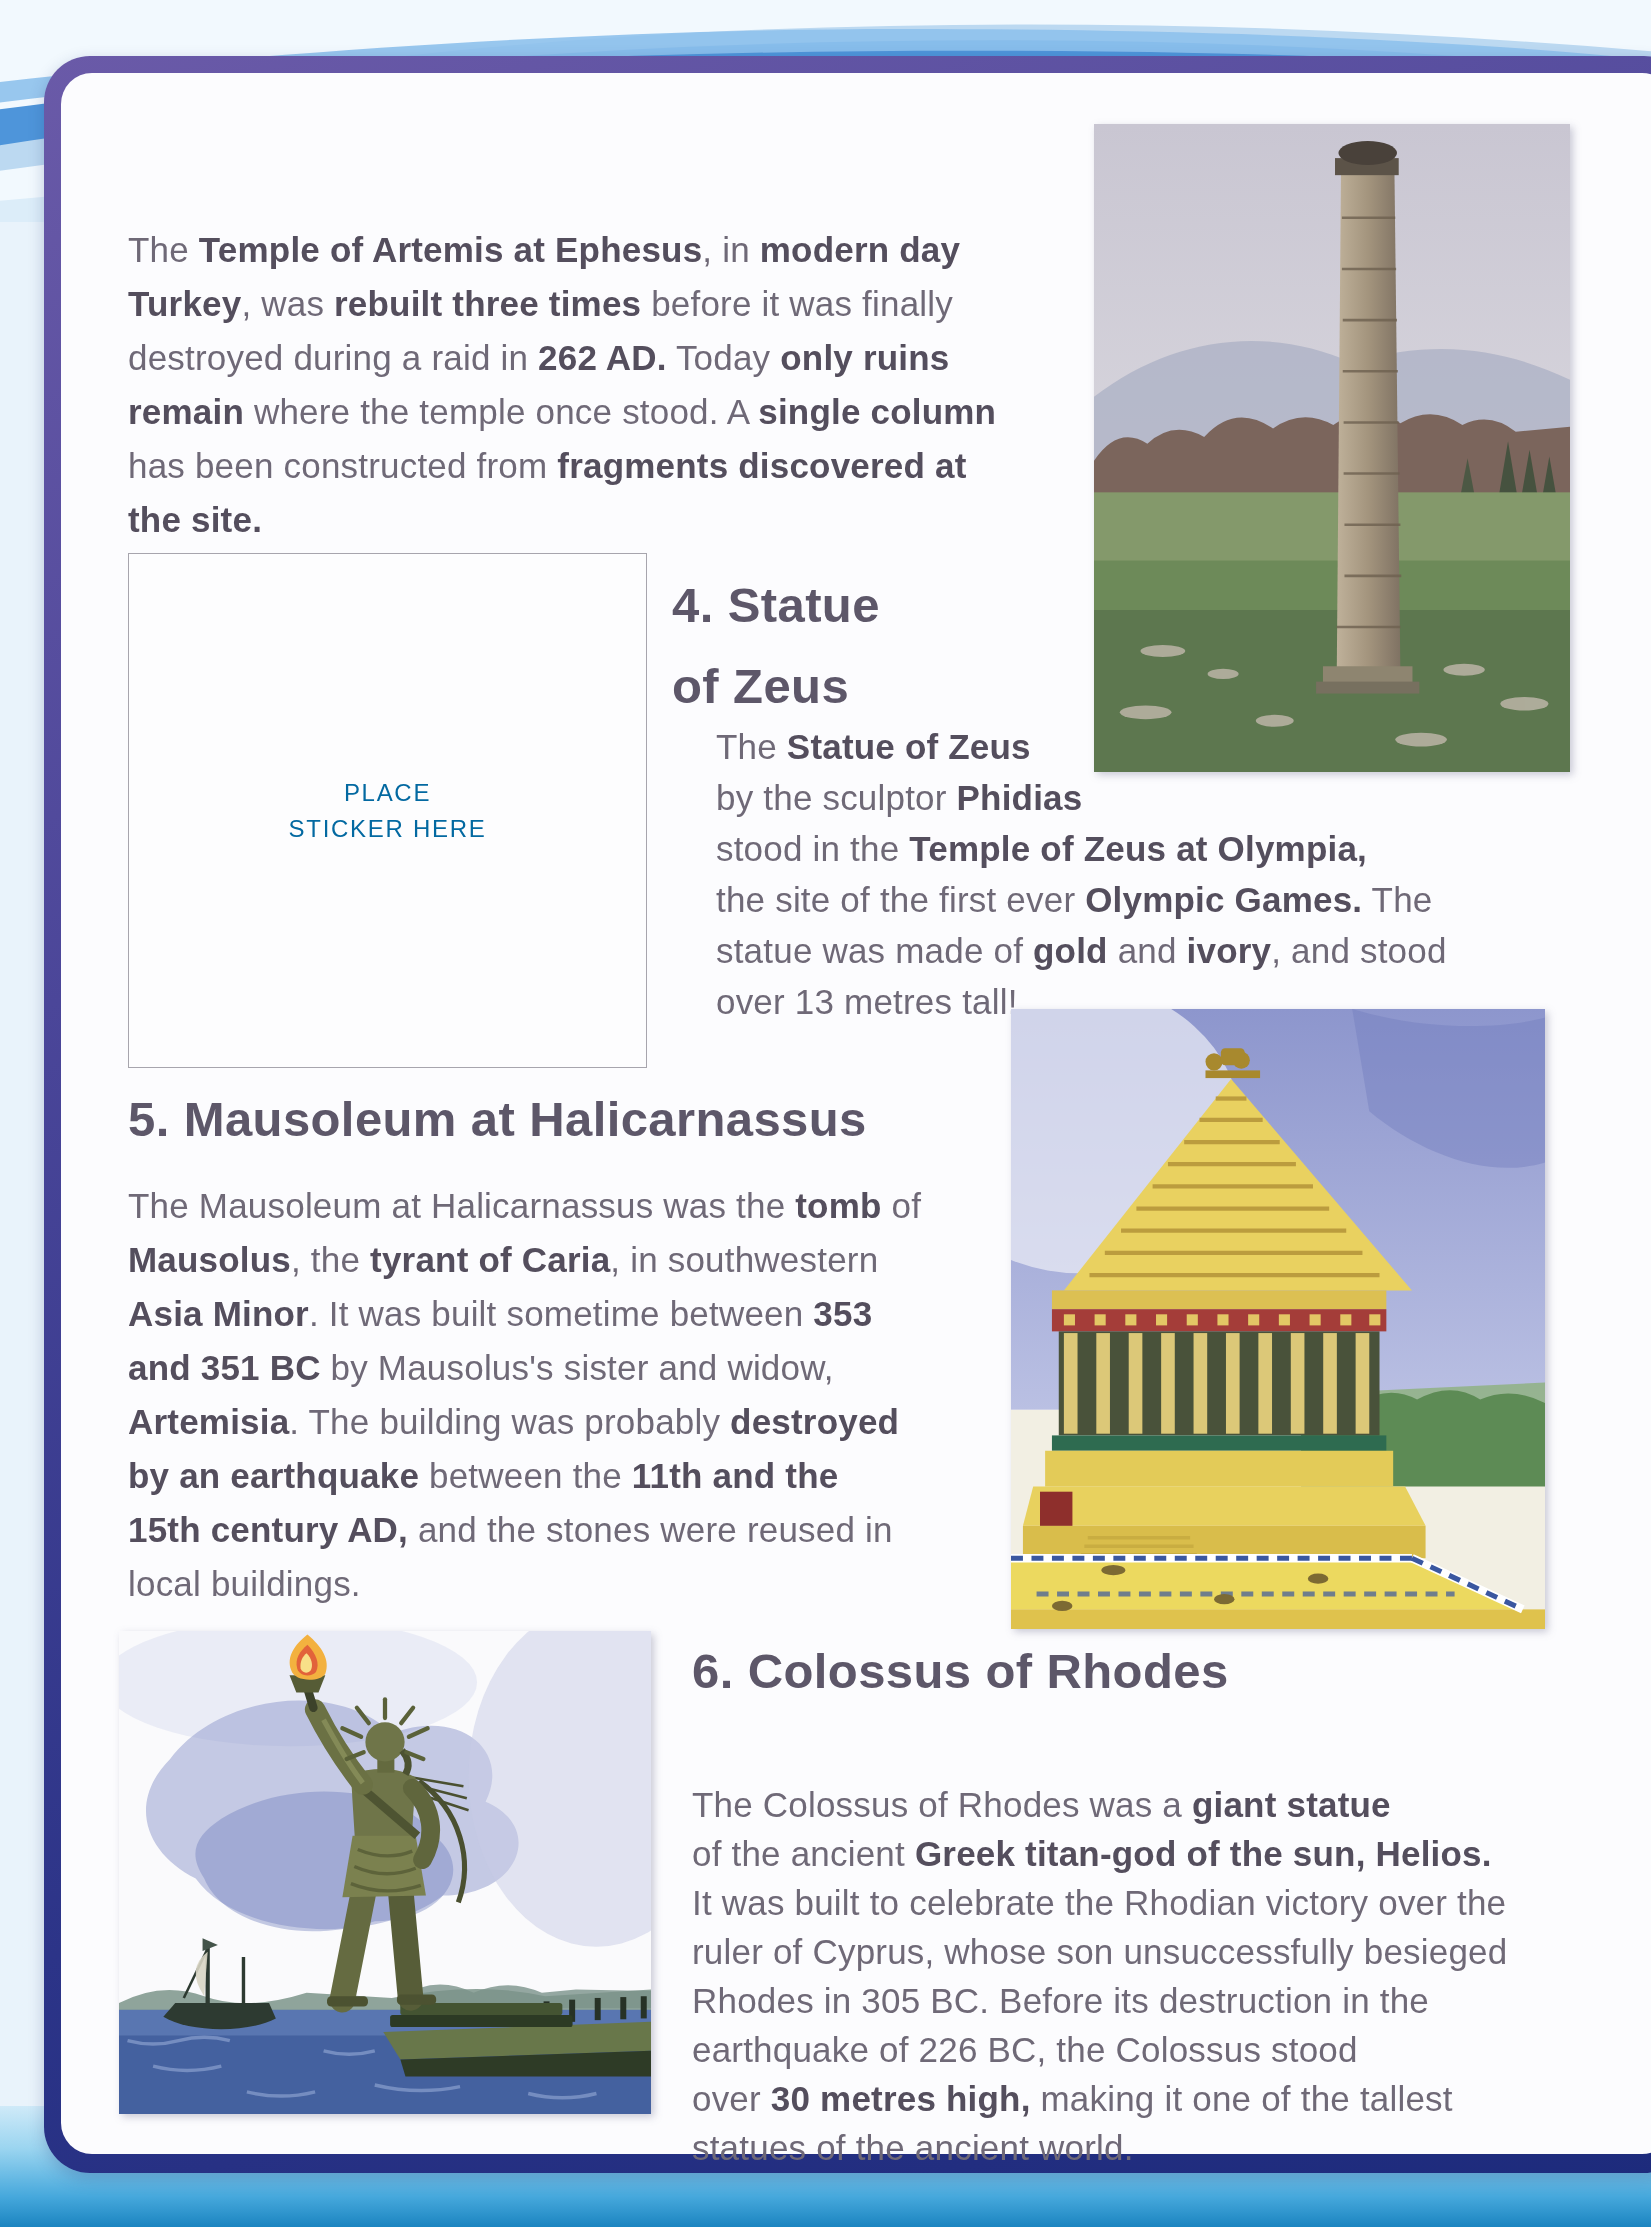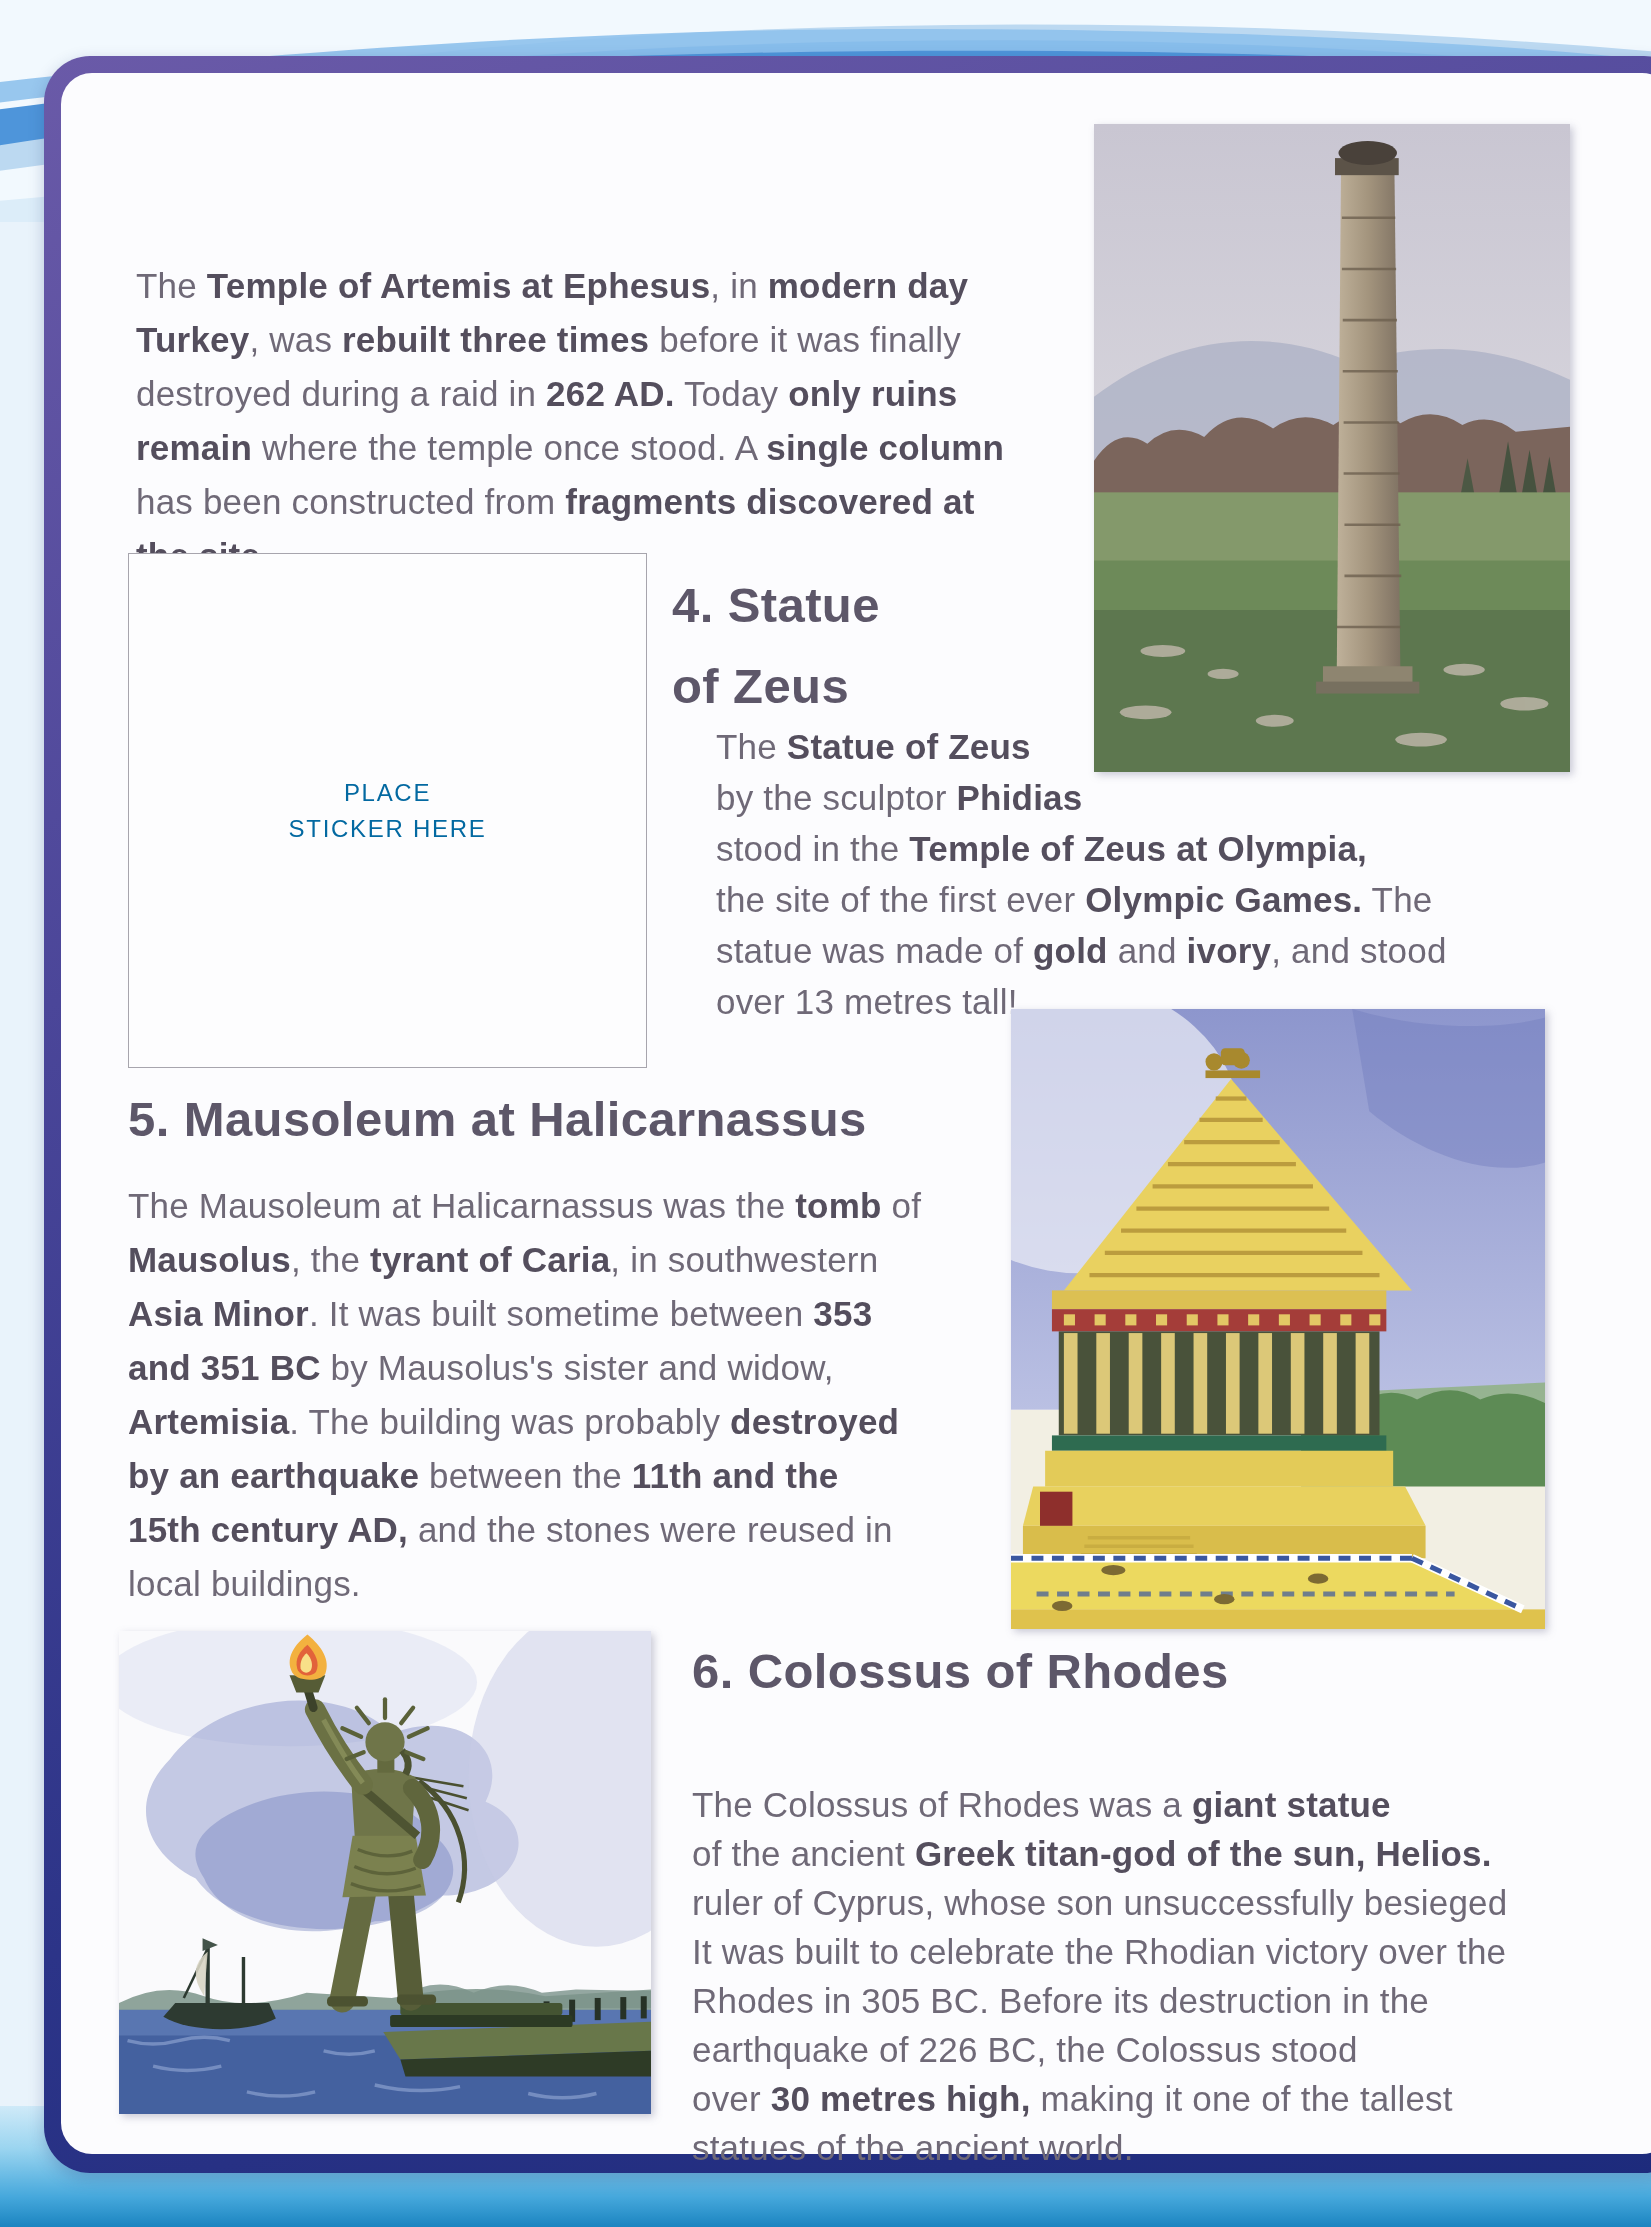--- a/index.html
+++ b/index.html
@@ -51,21 +51,21 @@
 </svg>
 
 <div class="bg-bottom"></div>
 
 <div class="page">
   <div class="page-inner"></div>
 </div>
 
 <div class="content">
 
-  <div class="para lh63" style="left:136px;top:223px;margin-top:36px;">
+  <div class="para lh63" style="left:128px;top:223px;">
       <div class="tl"><span>The </span><span class="bd">Temple of Artemis at Ephesus</span><span>, in </span><span class="bd">modern day</span></div>
       <div class="tl"><span class="bd">Turkey</span><span>, was </span><span class="bd">rebuilt three times</span><span> before it was finally</span></div>
       <div class="tl"><span>destroyed during a raid in </span><span class="bd">262 AD.</span><span>  Today </span><span class="bd">only ruins</span></div>
       <div class="tl"><span class="bd">remain</span><span> where the temple once stood.  A </span><span class="bd">single column</span></div>
       <div class="tl"><span>has been constructed from </span><span class="bd">fragments discovered at</span></div>
       <div class="tl"><span class="bd">the site.</span></div>
     </div>
 
   <div class="img" style="left:1094px;top:124px;width:476px;height:648px;">
     <svg viewBox="0 0 553 760" preserveAspectRatio="none">
@@ -315,22 +315,22 @@
             <path d="M337,142 L357,150"></path>
         </g>
       </g>
     </svg>
   </div>
 
   <div class="h" style="left:692px;top:1644px;">6. Colossus of Rhodes</div>
   <div class="para lh57" style="left:692px;top:1733px;margin-top:47px;">
       <div class="tl"><span>The Colossus of Rhodes was a </span><span class="bd">giant statue</span></div>
       <div class="tl"><span>of the ancient </span><span class="bd">Greek titan-god of the sun, Helios.</span></div>
+      <div class="tl"><span>It was built to celebrate the Rhodian victory over the</span></div>
       <div class="tl"><span>ruler of Cyprus, whose son unsuccessfully besieged</span></div>
-      <div class="tl"><span>It was built to celebrate the Rhodian victory over the</span></div>
       <div class="tl"><span>Rhodes in 305 BC. Before its destruction in the</span></div>
       <div class="tl"><span>earthquake of 226 BC, the Colossus stood</span></div>
       <div class="tl"><span>over </span><span class="bd">30 metres high,</span><span> making it one of the tallest</span></div>
       <div class="tl"><span>statues of the ancient world.</span></div>
     </div>
 
 </div>
 
 
 </body></html>

